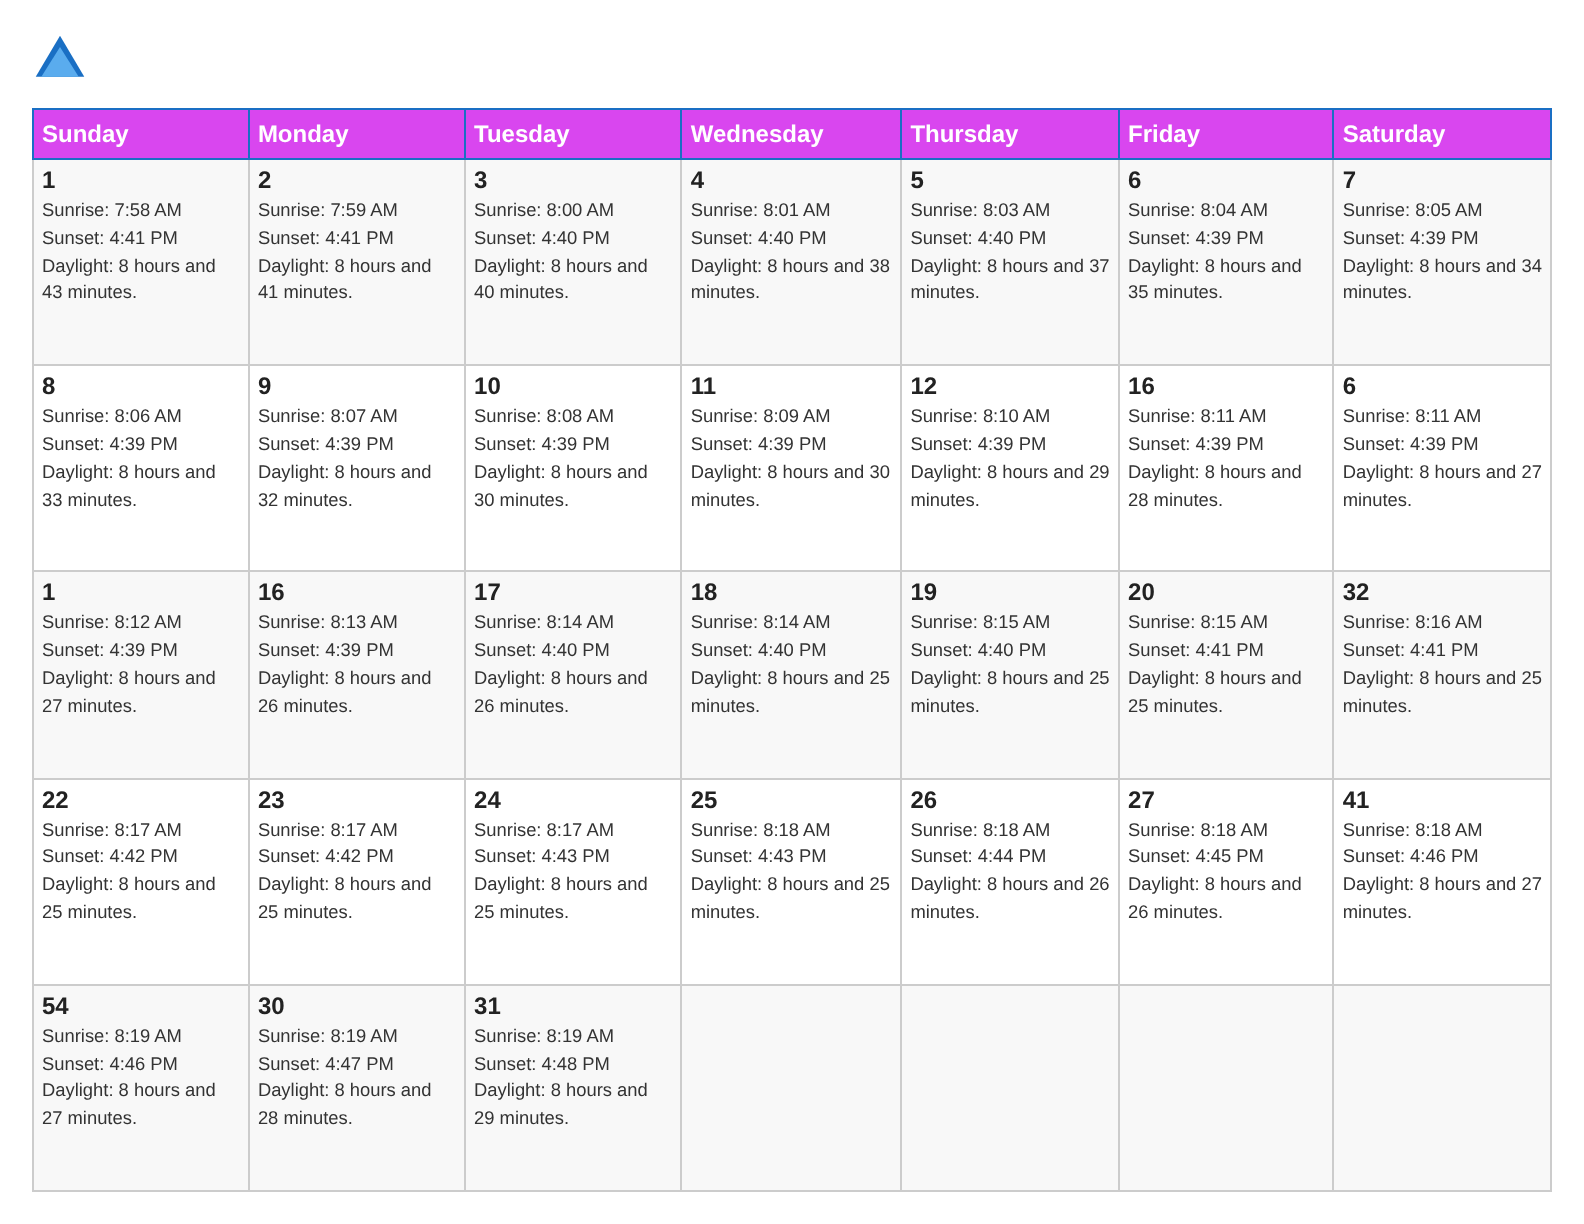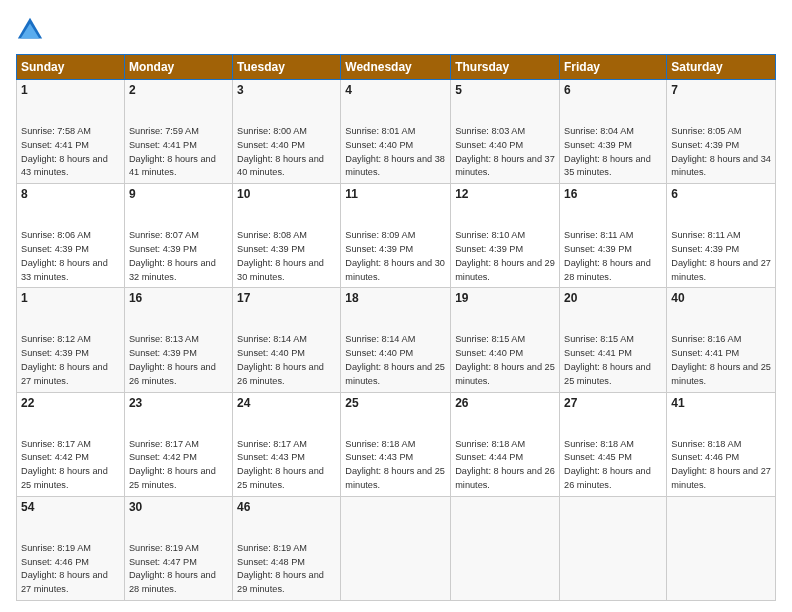--- a/index.html
+++ b/index.html
@@ -49,21 +49,21 @@
     .location {
       font-size: 14px;
       color: #444;
     }
     .calendar {
       width: 100%;
       border-collapse: collapse;
       flex: 1;
     }
     .calendar thead th {
-      background: #a16207;
+      background: #d946ef;
       color: #fff;
       font-size: 12px;
       font-weight: bold;
       padding: 5px 4px;
       text-align: left;
       border: 1px solid #1a6fc4;
     }
     .calendar tbody td {
       border: 1px solid #ccc;
       vertical-align: top;
@@ -83,21 +83,20 @@
     .day-num {
       font-size: 12px;
       font-weight: bold;
       color: #222;
       display: block;
       margin-bottom: 2px;
     }
     .day-info {
       line-height: 1.5;
       font-size: 9.2px;
-      margin-top: 28px;
     }
   </style>
 </head>
 <body>
 
 <div class="page">
   <div class="header">
     <div class="logo">
       <svg class="logo-icon" viewBox="0 0 30 30">
         <polygon points="15,2 28,24 2,24" fill="#1a6fc4"></polygon>
@@ -206,21 +205,21 @@
           </td>
           <td>
             <span class="day-num">19</span>
             <div class="day-info">Sunrise: 8:15 AM<br>Sunset: 4:40 PM<br>Daylight: 8 hours and 25 minutes.</div>
           </td>
           <td>
             <span class="day-num">20</span>
             <div class="day-info">Sunrise: 8:15 AM<br>Sunset: 4:41 PM<br>Daylight: 8 hours and 25 minutes.</div>
           </td>
           <td>
-            <span class="day-num">40</span>
+            <span class="day-num">32</span>
             <div class="day-info">Sunrise: 8:16 AM<br>Sunset: 4:41 PM<br>Daylight: 8 hours and 25 minutes.</div>
           </td>
         </tr>
         <tr>
           <td>
             <span class="day-num">22</span>
             <div class="day-info">Sunrise: 8:17 AM<br>Sunset: 4:42 PM<br>Daylight: 8 hours and 25 minutes.</div>
           </td>
           <td>
             <span class="day-num">23</span>
@@ -250,21 +249,21 @@
         <tr>
           <td>
             <span class="day-num">54</span>
             <div class="day-info">Sunrise: 8:19 AM<br>Sunset: 4:46 PM<br>Daylight: 8 hours and 27 minutes.</div>
           </td>
           <td>
             <span class="day-num">30</span>
             <div class="day-info">Sunrise: 8:19 AM<br>Sunset: 4:47 PM<br>Daylight: 8 hours and 28 minutes.</div>
           </td>
           <td>
-            <span class="day-num">46</span>
+            <span class="day-num">31</span>
             <div class="day-info">Sunrise: 8:19 AM<br>Sunset: 4:48 PM<br>Daylight: 8 hours and 29 minutes.</div>
           </td>
           <td class="empty"></td>
           <td class="empty"></td>
           <td class="empty"></td>
           <td class="empty"></td>
         </tr>
       </tbody>
   </table>
 </div>

